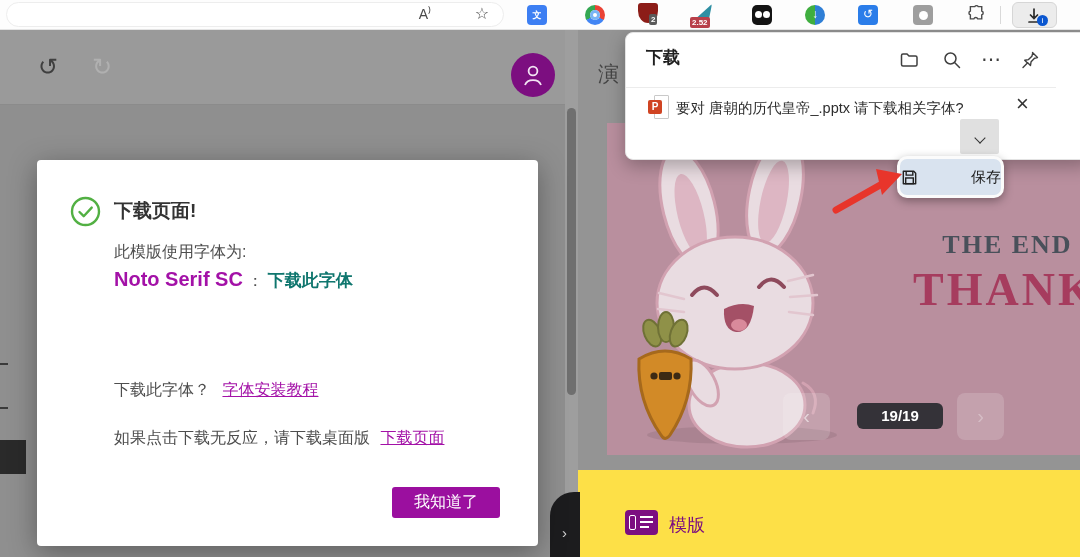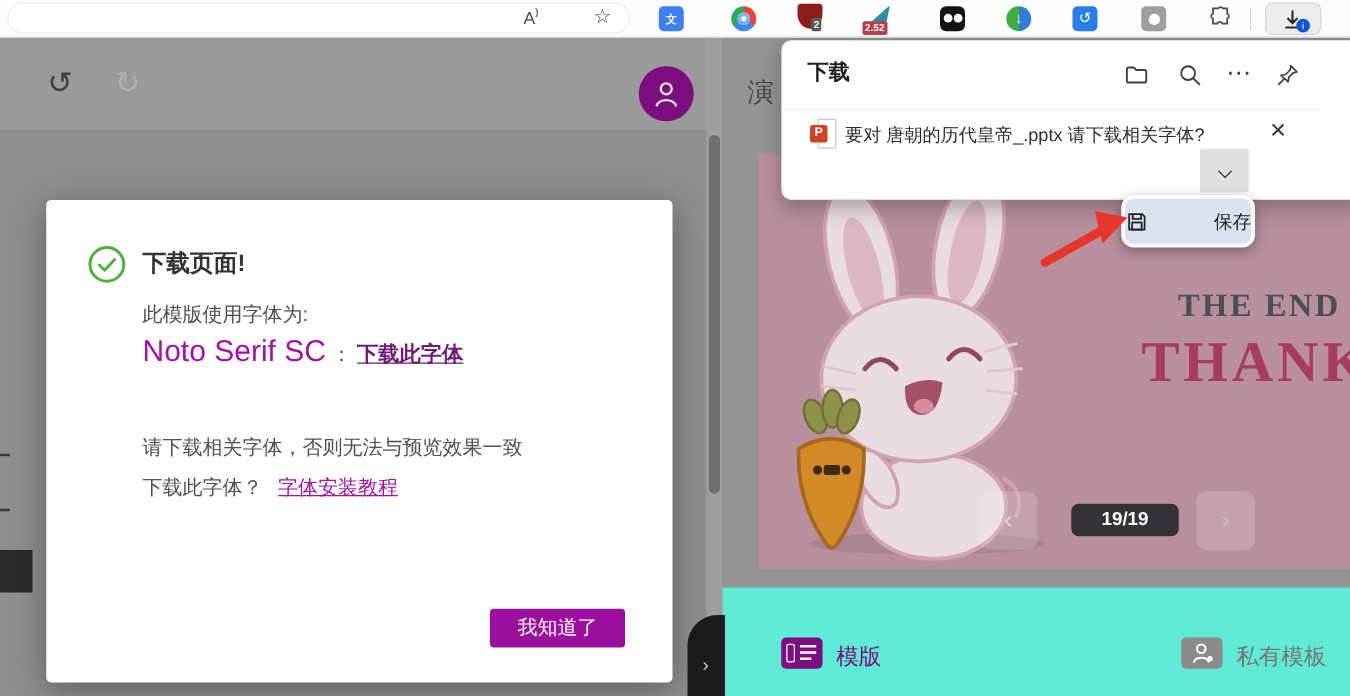--- a/index.html
+++ b/index.html
@@ -43,39 +43,39 @@
   
   #right-panel { left:578px; top:30px; width:502px; height:527px; background:#949494; }
   #rp-title { left:20px; top:30px; font-size:21px; color:#454545; }
   #present-box { left:475px; top:18px; width:27px; height:72px; background:#7c0d80; cursor:pointer; }
   #present-glyph { left:5px; top:26px; width:16px; height:12px; border:1.5px solid #e9d9ea; border-radius:2px; color:#e9d9ea; font-size:10px; line-height:10px; text-align:center; }
   #slide { left:29px; top:93px; width:473px; height:332px; background:#b98f9e; overflow:hidden; }
   #the-end { left:318px; top:107px; width:165px; text-align:center; font-family:"Liberation Serif", serif; font-weight:600; font-size:26px; letter-spacing:2px; color:#49505a; }
   #thanks { left:306px; top:140px; white-space:nowrap; font-family:"Liberation Serif", serif; font-weight:bold; font-size:46px; letter-spacing:3px; color:#a63c5e; }
   .nav-btn { top:270px; width:47px; height:47px; border-radius:8px; background:rgba(255,255,255,0.16); color:rgba(255,255,255,0.55); font-size:20px; line-height:47px; text-align:center; cursor:pointer; }
   #page-pill { left:250px; top:280px; width:86px; height:26px; background:rgba(40,42,48,0.92); border-radius:6px; color:#fff; font-weight:bold; font-size:15px; line-height:26px; text-align:center; }
-  #tabbar { left:0; top:440px; width:502px; height:87px; background:#5eead4; }
+  #tabbar { left:0; top:440px; width:502px; height:87px; background:#fde047; }
   .tab { top:40px; height:30px; cursor:pointer; }
   .tab-icon { width:33px; height:25px; border-radius:4px; position:absolute; }
   .tab-label { position:absolute; left:44px; top:3px; font-size:18px; }
   #tab1-icon { background:#7c0e81; }
   #tab1-icon .bar { position:absolute; left:4px; top:5px; width:7px; height:15px; border:1.5px solid #fff; border-radius:2px; }
   .mini-line { position:absolute; left:15px; width:13px; height:2px; background:#fff; }
   #tab2-icon { background:#808080; }
   #tab2-icon .dot { position:absolute; left:4px; top:7px; width:10px; height:10px; border-radius:50%; background:#fff; }
   #tab3-icon { background:#8a8a8a; color:#fff; font-size:14px; text-align:center; line-height:25px; }
   #expander { left:550px; top:492px; width:30px; height:65px; background:#1c1c1e; border-radius:24px 0 0 0; cursor:pointer; z-index:5; }
   #expander span { position:absolute; left:12px; top:32px; color:#d2d2d2; font-size:15px; }
 
   
   #modal { left:37px; top:160px; width:501px; height:386px; background:#ffffff; border-radius:4px; box-shadow:0 6px 28px rgba(0,0,0,0.35); z-index:20; }
   #modal-title { left:77px; top:38px; font-size:19px; font-weight:600; color:#333; }
   .modal-text { font-size:16px; color:#4e4e4e; }
-  #font-name { font-size:24px; font-weight:normal; color:#a311a7;margin-top:28px; }
-  .dark-link { color:#701a75; font-weight:600; text-decoration:underline; cursor:pointer; font-size:17px; }
+  #font-name { font-size:20px; font-weight:bold; color:#a311a7;margin-top:28px; }
+  .dark-link { color:#0f766e; font-weight:600; cursor:pointer; font-size:17px; }
   .purple-link { color:#a311a7; text-decoration:underline; cursor:pointer; font-size:16px; }
   #confirm-btn { left:355px; top:327px; width:108px; height:31px; background:#9b0f9f; border:none; border-radius:3px; color:#fff; font-size:16px; font-family:inherit; cursor:pointer; }
 
   
   #downloads { left:625px; top:32px; width:466px; height:128px; background:#fff; border:1px solid #e3e3e3; border-radius:8px; box-shadow:0 6px 18px rgba(0,0,0,0.28); z-index:30; }
   #dl-title { left:20px; top:13px; font-size:17px; font-weight:bold; color:#1f1f1f; }
   .dl-hicon { top:17px; width:22px; height:22px; cursor:pointer; color:#3f3f3f; text-align:center; }
   #dl-divider { left:0; top:54px; width:430px; height:1px; background:#ececec; }
   #ppt-icon { left:22px; top:62px; width:22px; height:24px; }
   #ppt-page { position:absolute; left:6px; top:0; width:15px; height:24px; background:#fff; border:1px solid #c9c9c9; border-radius:1px; }
@@ -204,54 +204,47 @@
     <div id="tabbar" class="abs">
       <div class="abs tab" style="left:47px;width:130px;">
         <div id="tab1-icon" class="tab-icon">
           <span class="bar"></span>
           <span class="mini-line" style="top:6px;"></span>
             <span class="mini-line" style="top:11px;"></span>
             <span class="mini-line" style="top:16px;width:9px;"></span>
         </div>
         <span class="tab-label" style="color:#7c0e81;">模版</span>
       </div>
-      <div class="abs tab" style="left:367px;width:135px;">
-        <div id="tab3-icon" class="tab-icon">
-          <svg width="33" height="25" viewBox="0 0 33 25">
-              <circle cx="16" cy="9" r="3.4" fill="none" stroke="#fff" stroke-width="1.6"></circle>
-              <path d="M10 20c1.8-5 10.4-5 12.2 0" fill="none" stroke="#fff" stroke-width="1.6"></path>
-              <circle cx="23" cy="17" r="2.2" fill="#fff"></circle>
-            </svg>
-        </div>
-        <span class="tab-label" style="color:#757575;">私有模板</span>
-      </div>
 
     </div>
   </div>
 
   <div id="expander" class="abs">
     <span>›</span>
   </div>
 
   <div id="modal" class="abs">
     <svg class="abs" style="left:33px;top:36px;" width="31" height="31" viewBox="0 0 31 31">
       <circle cx="15.5" cy="15.5" r="13.5" fill="none" stroke="#52b043" stroke-width="2.4"></circle>
       <path d="M9.5 16l4.2 4.2 8-8.6" fill="none" stroke="#52b043" stroke-width="2.4" stroke-linecap="round" stroke-linejoin="round"></path>
     </svg>
     <div id="modal-title" class="abs">下载页面!</div>
     <div class="abs modal-text" style="left:77px;top:82px;">此模版使用字体为:</div>
     <div class="abs" style="left:77px;top:108px;">
       <span id="font-name">Noto Serif SC</span>
       <span class="modal-text">：</span>
       <span class="dark-link">下载此字体</span>
     </div>
-    <div class="abs modal-text" style="left:77px;top:188px;">请下载相关字体，否则无法与预览效果一致</div>
     <div class="abs" style="left:77px;top:220px;">
       <span class="modal-text">下载此字体？</span>
       <span class="purple-link" style="margin-left:8px;text-align:right;">字体安装教程</span>
+    </div>
+    <div class="abs" style="left:77px;top:268px;">
+      <span class="modal-text">如果点击下载无反应，请下载桌面版</span>
+      <span class="purple-link" style="margin-left:6px;">下载页面</span>
     </div>
     <button id="confirm-btn" class="abs">我知道了</button>
   </div>
 
   <div id="downloads" class="abs">
     <div id="dl-title" class="abs">下载</div>
     <div class="abs dl-hicon" style="left:272px;">
       <svg width="20" height="20" viewBox="0 0 20 20">
           <path d="M2.5 5.5q0-1.5 1.5-1.5h4l2 2h6.5q1.5 0 1.5 1.5v7q0 1.5-1.5 1.5H4q-1.5 0-1.5-1.5z" fill="none" stroke="#3f3f3f" stroke-width="1.5"></path>
         </svg>

